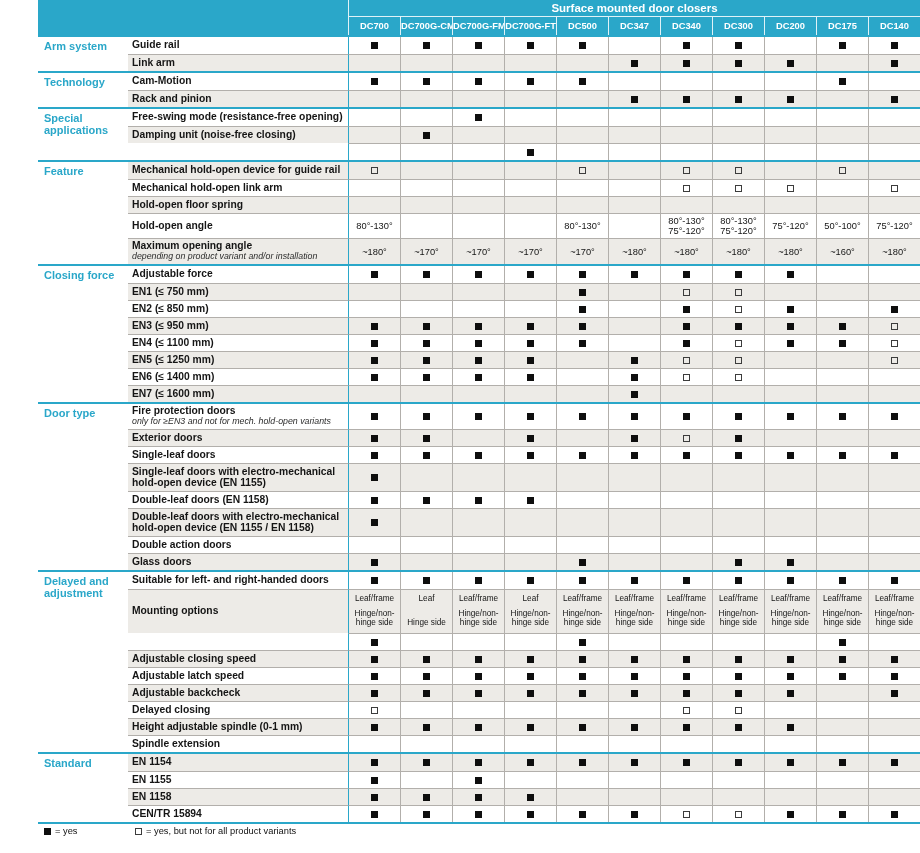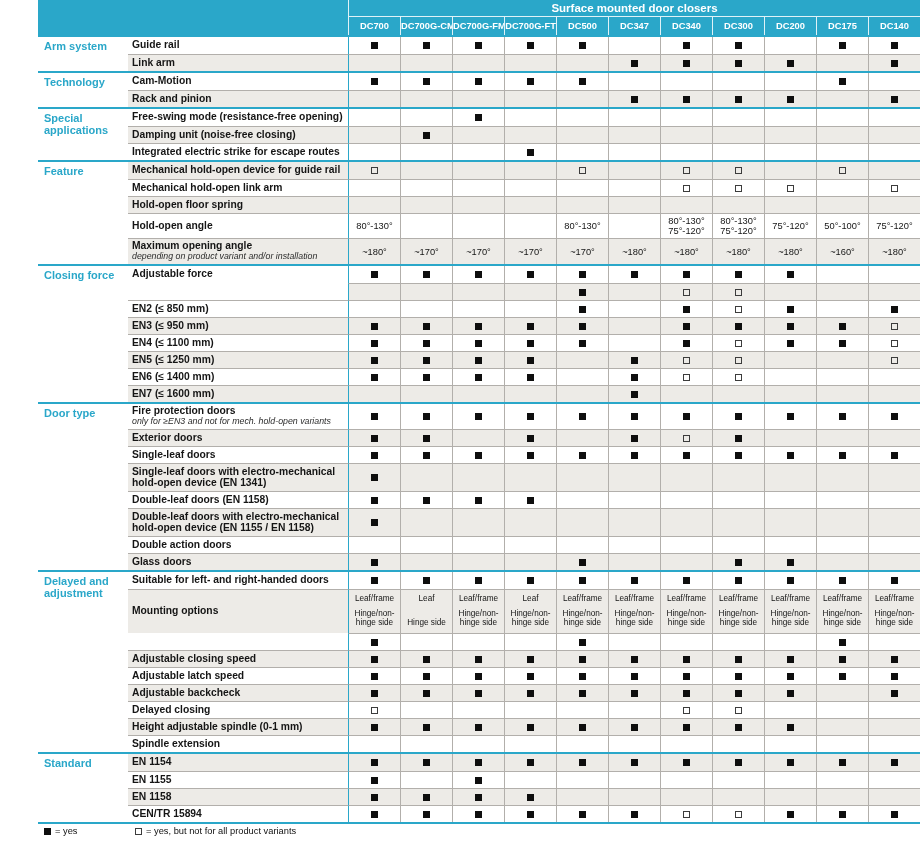--- a/index.html
+++ b/index.html
@@ -233,23 +233,20 @@
           </div>
           <div class="cell alt bt" style="grid-area: 2 / 5;"></div>
           <div class="cell alt bt" style="grid-area: 2 / 6;"></div>
           <div class="cell alt bt" style="grid-area: 2 / 7;"></div>
           <div class="cell alt bt" style="grid-area: 2 / 8;"></div>
           <div class="cell alt bt" style="grid-area: 2 / 9;"></div>
           <div class="cell alt bt" style="grid-area: 2 / 10;"></div>
           <div class="cell alt bt" style="grid-area: 2 / 11;"></div>
           <div class="cell alt bt" style="grid-area: 2 / 12;"></div>
           <div class="cell alt bt" style="grid-area: 2 / 13;"></div>
-          <div class="lbl bt" style="grid-area: 3 / 2;">
-            <span class="main">Integrated electric strike for escape routes</span>
-          </div>
           <div class="cell bt first" style="grid-area: 3 / 3;"></div>
           <div class="cell bt" style="grid-area: 3 / 4;"></div>
           <div class="cell bt" style="grid-area: 3 / 5;"></div>
           <div class="cell bt" style="grid-area: 3 / 6;">
             <span class="sq f"></span>
           </div>
           <div class="cell bt" style="grid-area: 3 / 7;"></div>
           <div class="cell bt" style="grid-area: 3 / 8;"></div>
           <div class="cell bt" style="grid-area: 3 / 9;"></div>
           <div class="cell bt" style="grid-area: 3 / 10;"></div>
@@ -414,20 +411,23 @@
             <span class="sq f"></span>
           </div>
           <div class="cell" style="grid-area: 1 / 10;">
             <span class="sq f"></span>
           </div>
           <div class="cell" style="grid-area: 1 / 11;">
             <span class="sq f"></span>
           </div>
           <div class="cell" style="grid-area: 1 / 12;"></div>
           <div class="cell" style="grid-area: 1 / 13;"></div>
+          <div class="lbl alt bt" style="grid-area: 2 / 2;">
+            <span class="main">EN1 (≤ 750 mm)</span>
+          </div>
           <div class="cell alt bt first" style="grid-area: 2 / 3;"></div>
           <div class="cell alt bt" style="grid-area: 2 / 4;"></div>
           <div class="cell alt bt" style="grid-area: 2 / 5;"></div>
           <div class="cell alt bt" style="grid-area: 2 / 6;"></div>
           <div class="cell alt bt" style="grid-area: 2 / 7;">
             <span class="sq f"></span>
           </div>
           <div class="cell alt bt" style="grid-area: 2 / 8;"></div>
           <div class="cell alt bt" style="grid-area: 2 / 9;">
             <span class="sq o"></span>
@@ -700,21 +700,21 @@
           <div class="cell bt" style="grid-area: 3 / 11;">
             <span class="sq f"></span>
           </div>
           <div class="cell bt" style="grid-area: 3 / 12;">
             <span class="sq f"></span>
           </div>
           <div class="cell bt" style="grid-area: 3 / 13;">
             <span class="sq f"></span>
           </div>
           <div class="lbl alt bt" style="grid-area: 4 / 2;">
-            <span class="main">Single-leaf doors with electro-mechanical hold-open device (EN 1341)</span>
+            <span class="main">Single-leaf doors with electro-mechanical hold-open device (EN 1155)</span>
           </div>
           <div class="cell alt bt first" style="grid-area: 4 / 3;">
             <span class="sq f"></span>
           </div>
           <div class="cell alt bt" style="grid-area: 4 / 4;"></div>
           <div class="cell alt bt" style="grid-area: 4 / 5;"></div>
           <div class="cell alt bt" style="grid-area: 4 / 6;"></div>
           <div class="cell alt bt" style="grid-area: 4 / 7;"></div>
           <div class="cell alt bt" style="grid-area: 4 / 8;"></div>
           <div class="cell alt bt" style="grid-area: 4 / 9;"></div>

